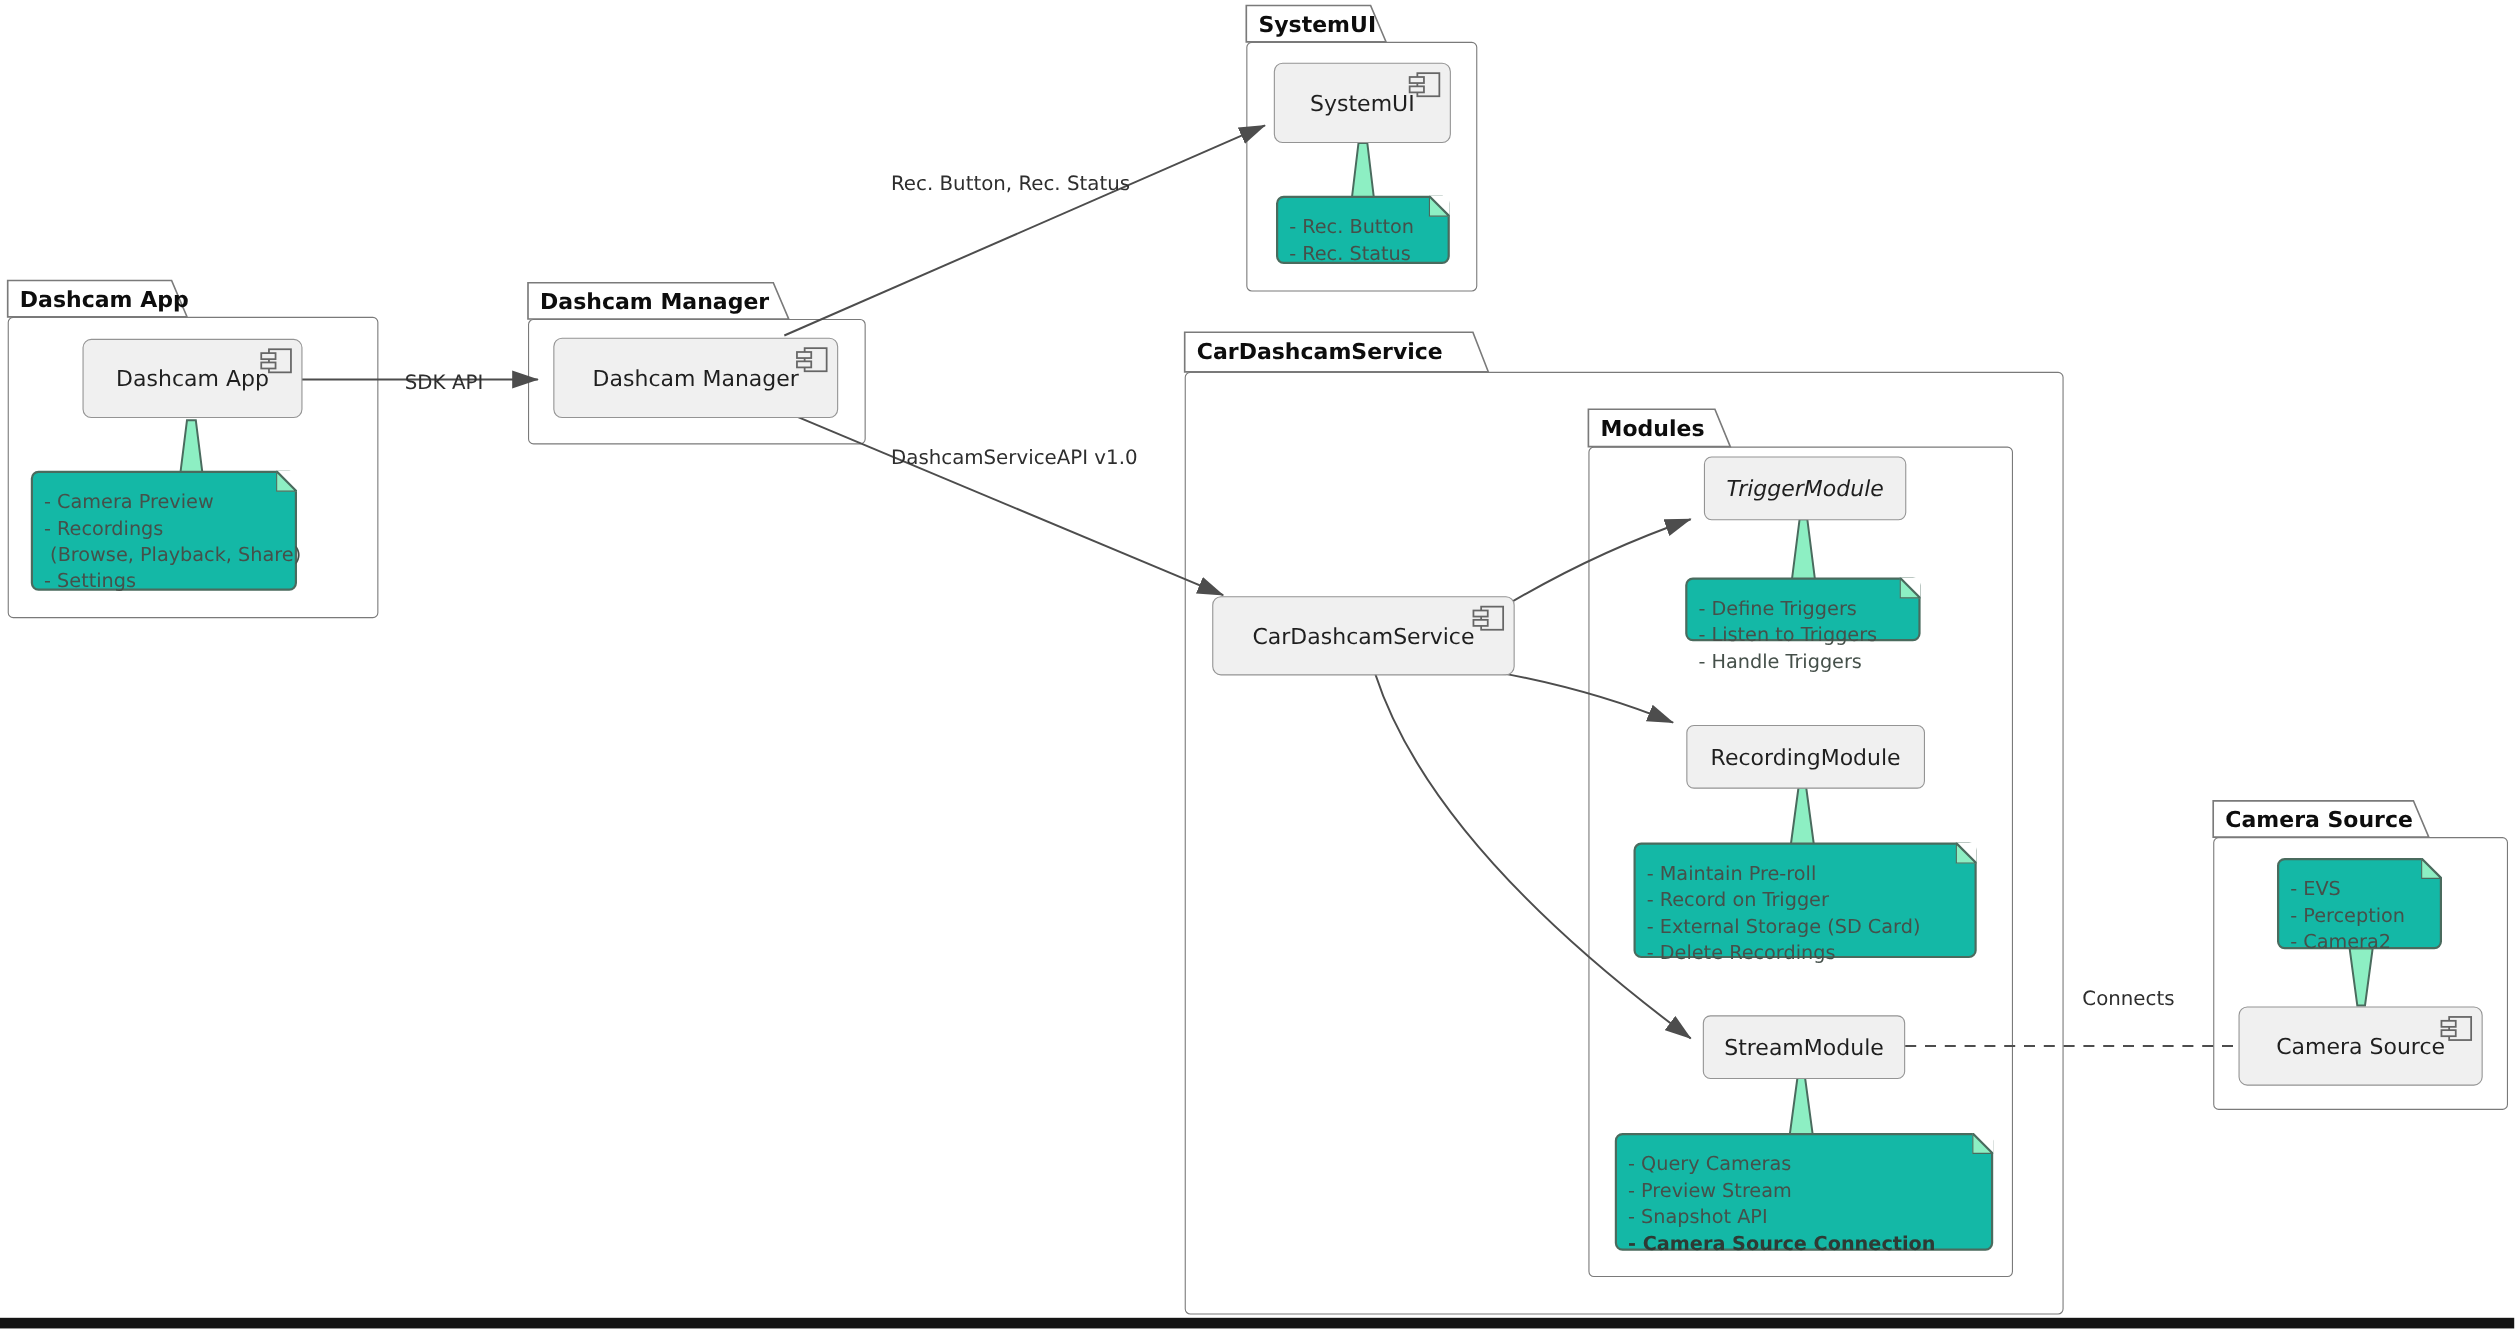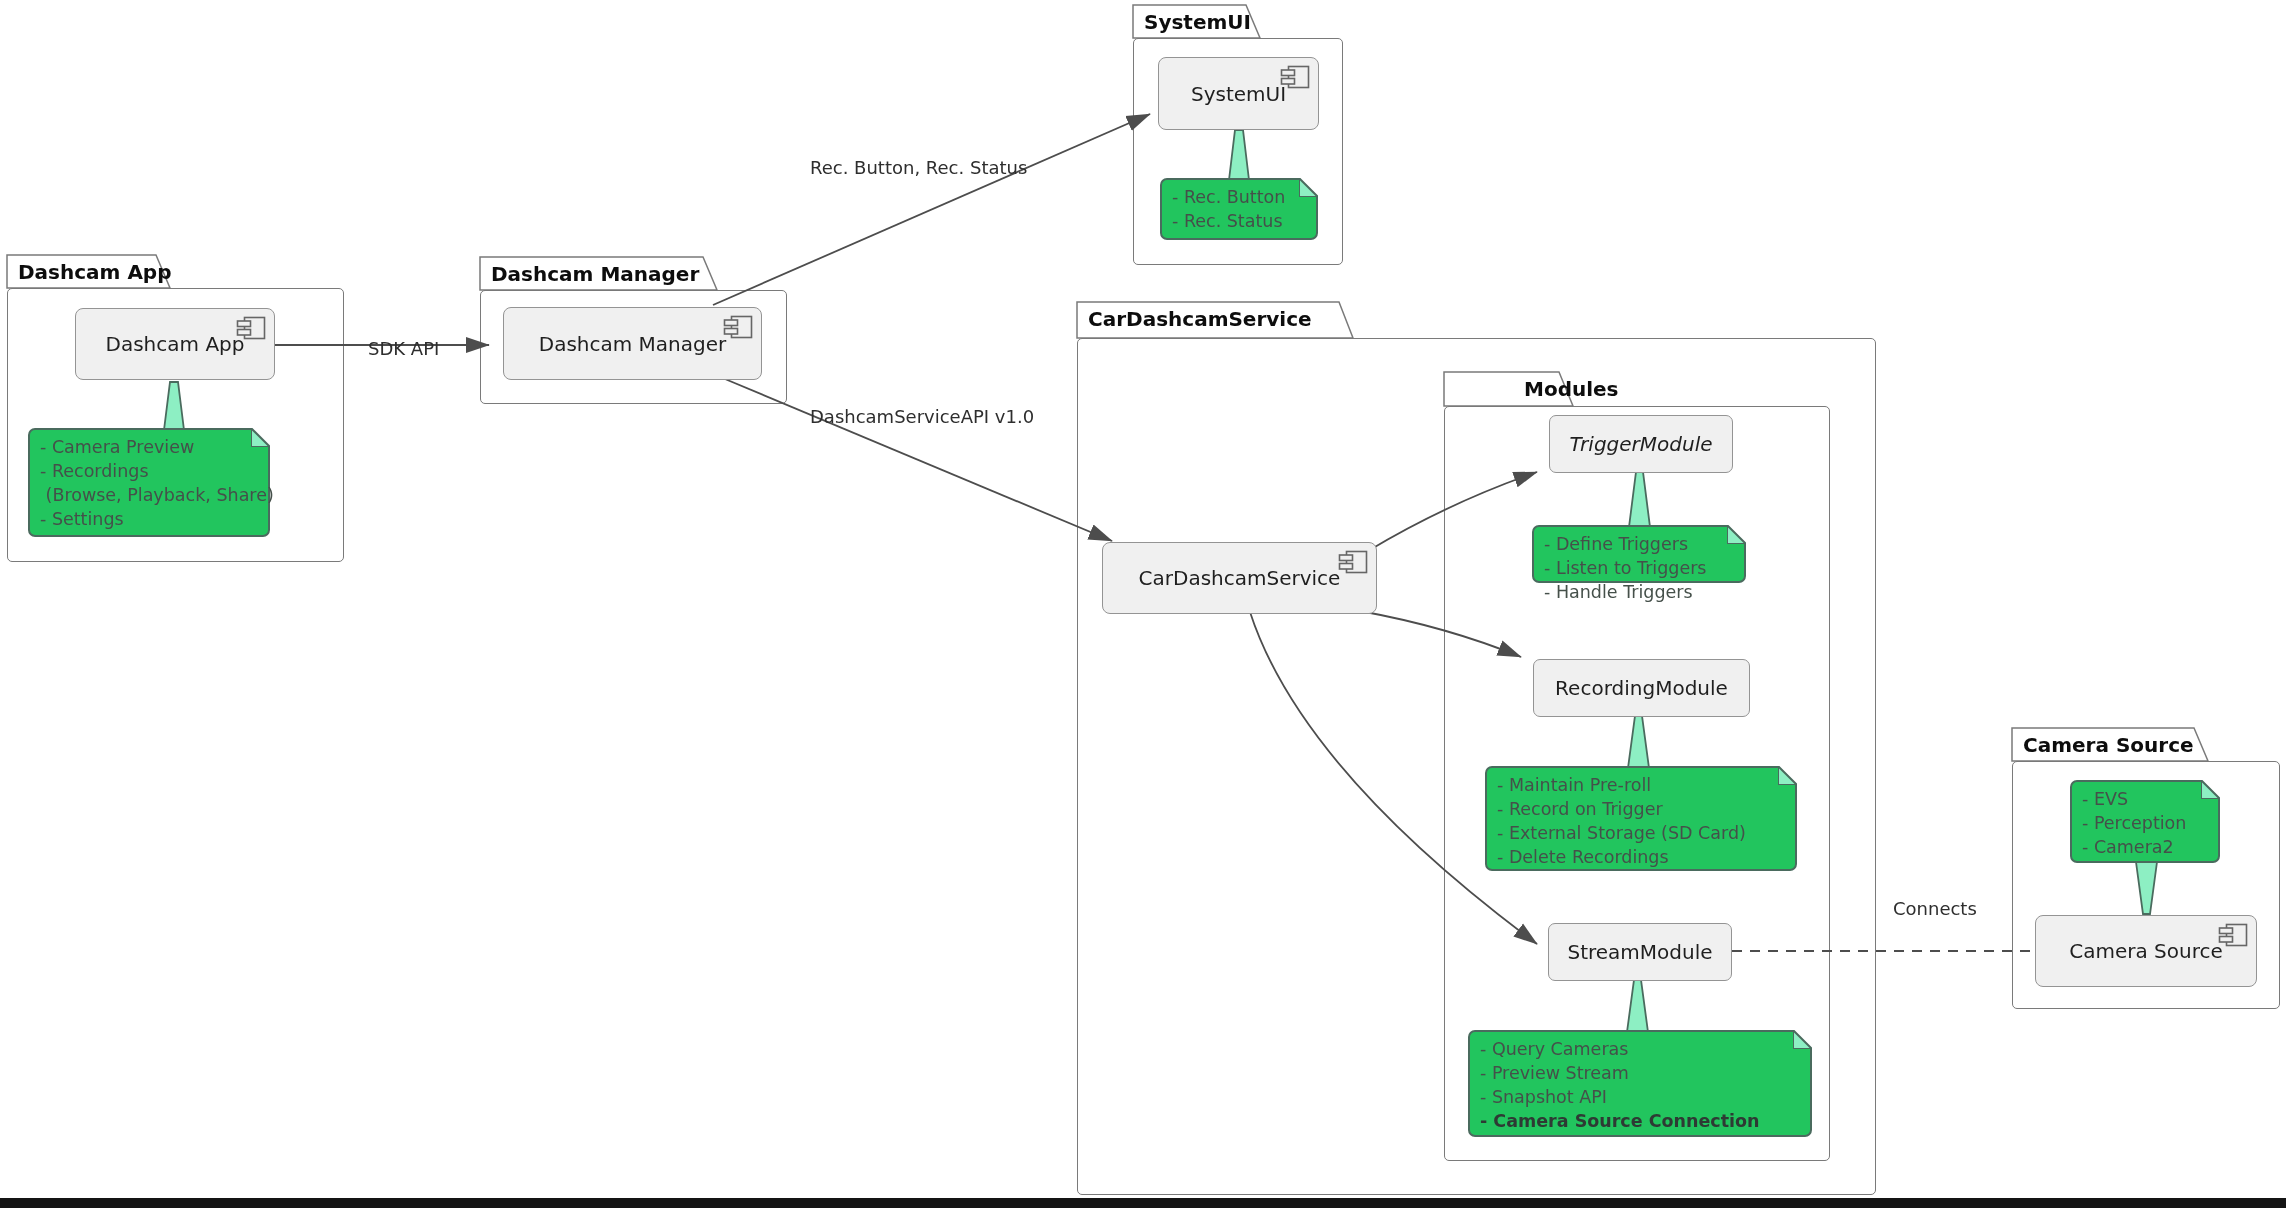--- a/index.html
+++ b/index.html
@@ -15,22 +15,22 @@
     position:absolute;z-index:3;font-size:20px;font-weight:bold;color:#0d0d0d;white-space:nowrap;
   }
   .comp,.module{
     position:absolute;z-index:3;background:#f0f0f0;border:1.5px solid #949494;border-radius:8px;
     display:flex;align-items:center;justify-content:center;
   }
   .module{border-radius:7px;}
   .comp-label,.module-label{font-size:20px;color:#1f1f1f;white-space:nowrap;}
   .comp-icon{position:absolute;top:7px;right:8px;}
   .note{
-    position:absolute;z-index:3;background:#22c55e;border:2px solid #4a6b5e;border-radius:7px;
-    padding:5px 10px;box-sizing:border-box;
+    position:absolute;z-index:3;background:#14b8a6;border:2px solid #4a6b5e;border-radius:7px;
+    padding:15px 10px;box-sizing:border-box;
   }
   .note-line{font-size:17.5px;line-height:24px;color:#45504a;white-space:pre;}
   .note-line.bold{font-weight:bold;color:#2e3a34;}
   .fold{position:absolute;top:-2px;right:-2px;z-index:4;}
   .edge-label{
     position:absolute;z-index:3;font-size:18px;color:#2e2e2e;white-space:nowrap;margin-top:20px;
   }
   .bottom-bar{position:absolute;left:0;top:1198px;width:2286px;height:10px;background:#141414;z-index:5;}
 </style>
 </head>
@@ -78,21 +78,21 @@
       <polygon points="1635,716 1642,716 1649,768 1628,768"></polygon>
       <polygon points="1634,980 1641,980 1648,1032 1627,1032"></polygon>
       <polygon points="2136,862 2157,862 2150,914 2143,914"></polygon>
     </g>
   </svg>
 
   <div class="pkg-title" style="left:18px;top:260px;">Dashcam App</div>
   <div class="pkg-title" style="left:491px;top:262px;">Dashcam Manager</div>
   <div class="pkg-title" style="left:1144px;top:10px;">SystemUI</div>
   <div class="pkg-title" style="left:1088px;top:307px;">CarDashcamService</div>
-  <div class="pkg-title" style="left:1524px;top:377px;">Modules</div>
+  <div class="pkg-title" style="left:1455px;top:377px;">Modules</div>
   <div class="pkg-title" style="left:2023px;top:733px;">Camera Source</div>
 
   <div class="comp" style="left:75px;top:308px;width:198px;height:70px;">
     <svg class="comp-icon" width="30" height="24" viewBox="0 0 30 24">
         <rect x="8.5" y="1.5" width="20" height="21" fill="#f0f0f0" stroke="#666" stroke-width="1.6"></rect>
         <rect x="1.5" y="5" width="13" height="5.5" fill="#f0f0f0" stroke="#666" stroke-width="1.6"></rect>
         <rect x="1.5" y="13.5" width="13" height="5.5" fill="#f0f0f0" stroke="#666" stroke-width="1.6"></rect>
       </svg>
     <span class="comp-label">Dashcam App</span>
   </div>

